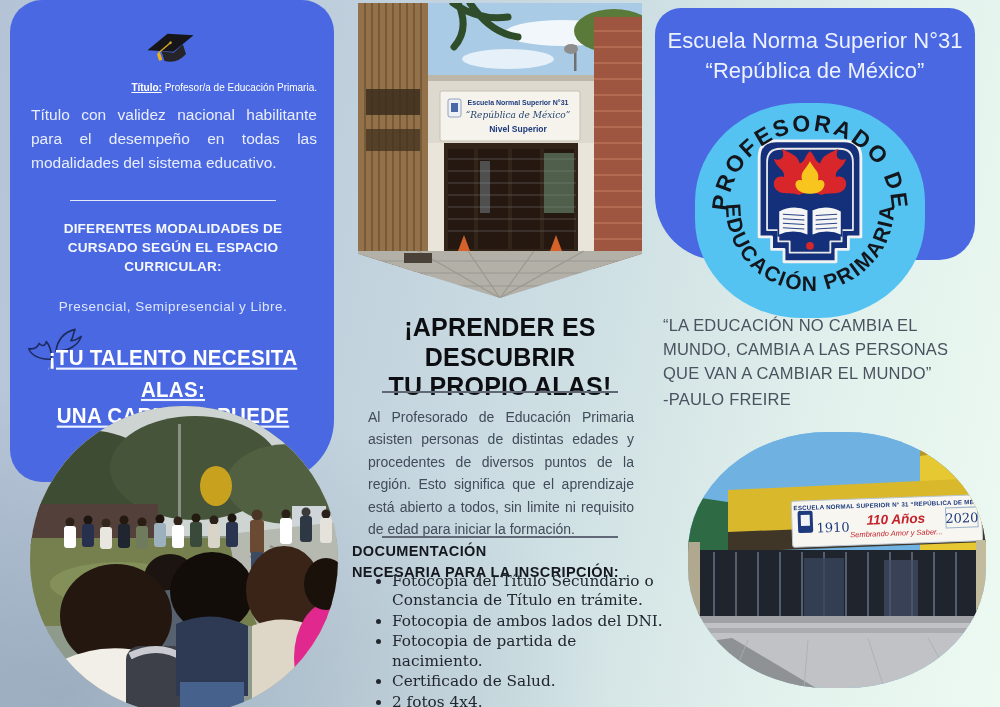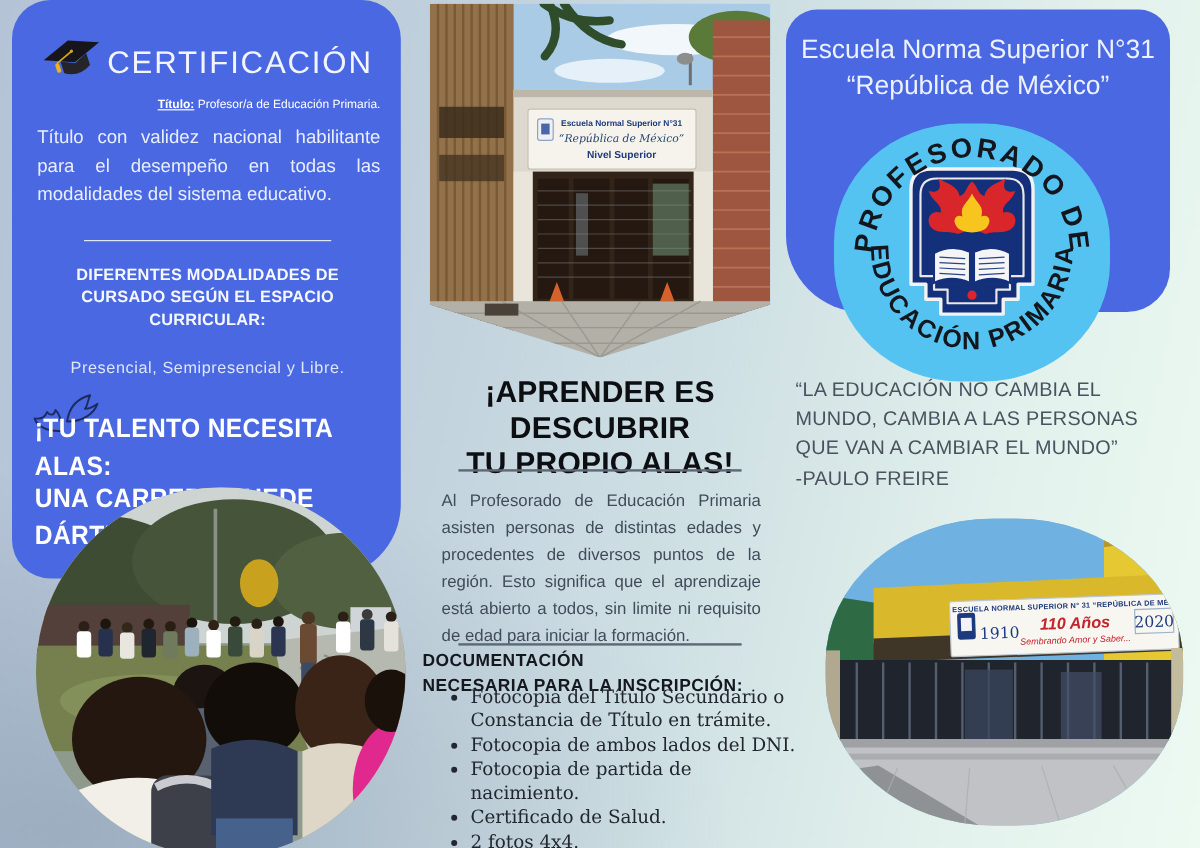--- a/index.html
+++ b/index.html
@@ -19,21 +19,21 @@
   .card-left .inner{padding:16px 17px 0 19px;}
   .cert-head{display:flex;align-items:flex-end;justify-content:center;margin-top:8px;}
   .cap-icon{width:52px;height:44px;margin-right:2px;transform:rotate(-8deg) translateY(6px);}
   .cert-title{font-size:26px;font-weight:500;letter-spacing:1.5px;color:#f2f5ff;margin:0;}
   .degree{font-size:10px;margin:14px 0 0 2px;color:#ffffff;text-align:right;}
   .degree b{text-decoration:underline;}
   .validity{font-size:15.5px;line-height:1.56;text-align:justify;margin:10px 0 0 2px;color:#e9eefc;}
   .hr-left{width:206px;border:none;border-top:1.5px solid #e2e8fb;margin:24px auto 18px;}
   .modal-head{font-size:13.6px;font-weight:700;text-align:center;line-height:1.4;letter-spacing:.2px;margin:0 6px;color:#f6f8ff;}
   .modal-text{font-size:13.5px;text-align:center;letter-spacing:.5px;color:#dde6fb;margin-top:23px;}
-  .slogan-wrap{position:relative;margin-top:30px;}
+  .slogan-wrap{position:relative;margin-top:30px;text-align:center;text-decoration:underline;}
   .wings-icon{position:absolute;left:-2px;top:-18px;width:56px;height:40px;}
   .slogan{font-size:20.5px;font-weight:700;line-height:1.42;color:#ffffff;letter-spacing:.3px;transform:scaleY(1.08);}
   .photo-circle{
     position:absolute;left:30px;top:406px;width:308px;height:308px;border-radius:50%;
     overflow:hidden;z-index:2;background:#8e9a8c;
   }
   
   .photo-pent{
     position:absolute;left:358px;top:3px;width:284px;height:295px;
     clip-path:polygon(0 0,100% 0,100% 85%,50% 100%,0 85%);background:#a9cbe6;z-index:1;
@@ -82,21 +82,20 @@
       <div class="cert-head">
         <svg class="cap-icon" viewBox="0 0 60 48">
           <g transform="rotate(-10 30 20)">
             <polygon points="30,2 58,13 30,24 2,13" fill="#16161a"></polygon>
             <path d="M17 19 L17 31 Q30 39 43 31 L43 19 L30 25 Z" fill="#242429"></path>
             <circle cx="30" cy="13" r="1.6" fill="#caa43a"></circle>
             <path d="M30 13 L13 20" stroke="#d9a91f" stroke-width="1.6" fill="none"></path>
             <rect x="11" y="20" width="4" height="9" rx="1.5" fill="#e9b21f"></rect>
           </g>
         </svg>
-        <h1 class="cert-title">CERTIFICACIÓN</h1>
       </div>
       <p class="degree"><b>Título:</b><span> Profesor/a de Educación Primaria.</span></p>
       <p class="validity">Título con validez nacional habilitante para el desempeño en todas las modalidades del sistema educativo.</p>
       <hr class="hr-left">
       <p class="modal-head">DIFERENTES MODALIDADES DE CURSADO SEGÚN EL ESPACIO CURRICULAR:</p>
       <p class="modal-text">Presencial, Semipresencial y Libre.</p>
       <div class="slogan-wrap">
         <svg class="wings-icon" viewBox="0 0 64 42">
           <g fill="none" stroke="#1c2a5e" stroke-width="1.8" stroke-linejoin="round" stroke-linecap="round">
             <path d="M28 36 C12 37 4 30 2 24 C8 25 12 23 14 18 C17 22 21 21 22 16 C26 20 28 27 28 36 Z"></path>

